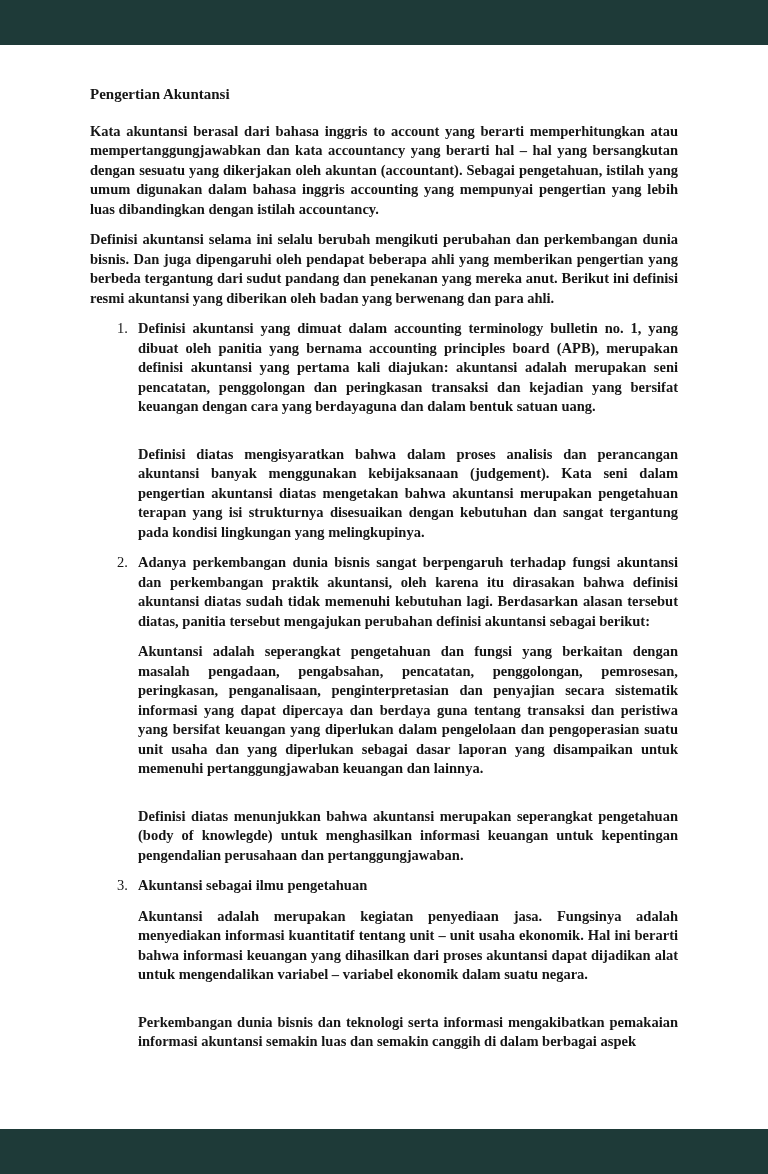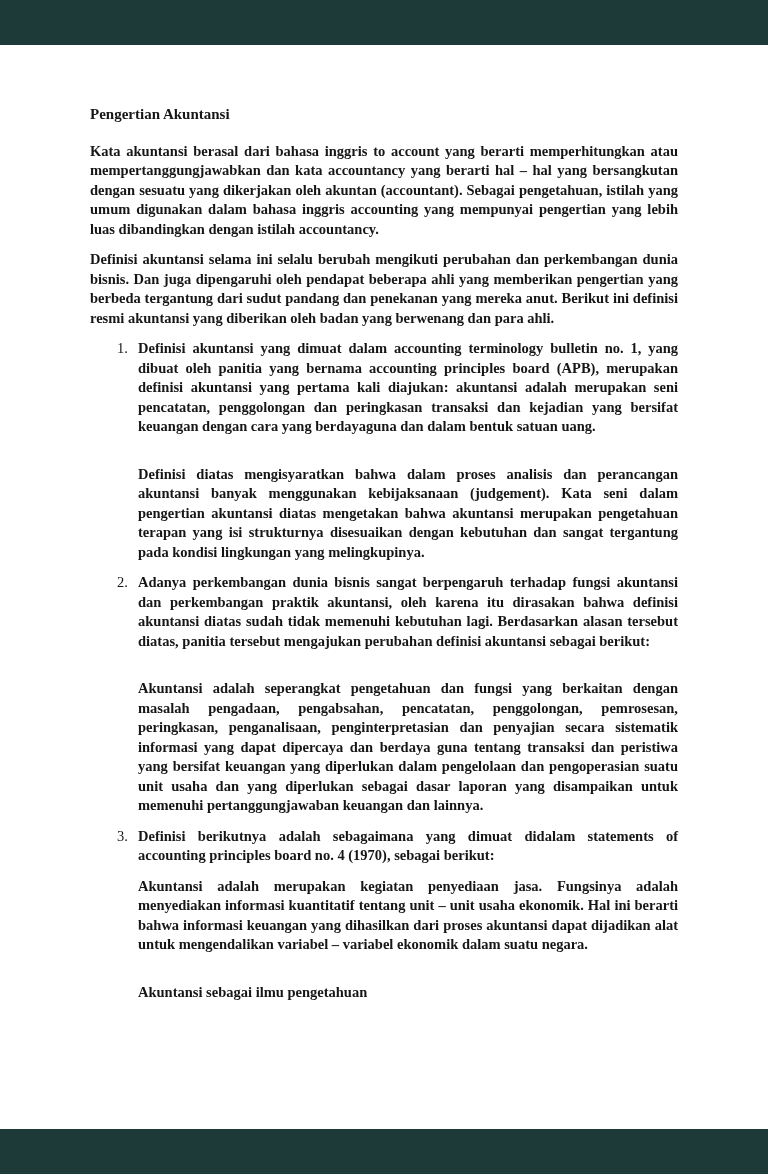--- a/index.html
+++ b/index.html
@@ -23,21 +23,21 @@
     background: #1e3a38;
   }
   .edge-bar.top { top: 0; }
   .edge-bar.bottom { bottom: 0; }
   .content {
     position: absolute;
     top: 45px;
     left: 0;
     right: 0;
     bottom: 45px;
-    padding: 60px 90px 0 90px;
+    padding: 40px 90px 0 90px;
     box-sizing: border-box;
     color: #161616;
     font-size: 14.5px;
     line-height: 19.5px;
     text-align: justify;
     overflow: hidden;
   }
   .doc-title {
     font-size: 15px;
     font-weight: bold;
@@ -91,28 +91,29 @@
           <p class="para">Definisi akuntansi yang dimuat dalam accounting terminology bulletin no. 1, yang dibuat oleh panitia yang bernama accounting principles board (APB), merupakan definisi akuntansi yang pertama kali diajukan: akuntansi adalah merupakan seni pencatatan, penggolongan dan peringkasan transaksi dan kejadian yang bersifat keuangan dengan cara yang berdayaguna dan dalam bentuk satuan uang.</p>
           <p class="para">Definisi diatas mengisyaratkan bahwa dalam proses analisis dan perancangan akuntansi banyak menggunakan kebijaksanaan (judgement). Kata seni dalam pengertian akuntansi diatas mengetakan bahwa akuntansi merupakan pengetahuan terapan yang isi strukturnya disesuaikan dengan kebutuhan dan sangat tergantung pada kondisi lingkungan yang melingkupinya.</p>
         </div>
       </li>
 
       <li class="list-item">
         <span class="item-number">2.</span>
         <div class="item-blocks">
           <p class="para">Adanya perkembangan dunia bisnis sangat berpengaruh terhadap fungsi akuntansi dan perkembangan praktik akuntansi, oleh karena itu dirasakan bahwa definisi akuntansi diatas sudah tidak memenuhi kebutuhan lagi. Berdasarkan alasan tersebut diatas, panitia tersebut mengajukan perubahan definisi akuntansi sebagai berikut:</p>
           <p class="para">Akuntansi adalah seperangkat pengetahuan dan fungsi yang berkaitan dengan masalah pengadaan, pengabsahan, pencatatan, penggolongan, pemrosesan, peringkasan, penganalisaan, penginterpretasian dan penyajian secara sistematik informasi yang dapat dipercaya dan berdaya guna tentang transaksi dan peristiwa yang bersifat keuangan yang diperlukan dalam pengelolaan dan pengoperasian suatu unit usaha dan yang diperlukan sebagai dasar laporan yang disampaikan untuk memenuhi pertanggungjawaban keuangan dan lainnya.</p>
+          <p class="para">Definisi diatas menunjukkan bahwa akuntansi merupakan seperangkat pengetahuan (body of knowlegde) untuk menghasilkan informasi keuangan untuk kepentingan pengendalian perusahaan dan pertanggungjawaban.</p>
         </div>
       </li>
 
       <li class="list-item">
         <span class="item-number">3.</span>
         <div class="item-blocks">
-          <p class="para">Definisi berikutnya adalah sebagaimana yang dimuat didalam statements of accounting principles board no. 4 (1970), sebagai berikut:</p>
+          <p class="para">Akuntansi sebagai ilmu pengetahuan</p>
           <p class="para">Akuntansi adalah merupakan kegiatan penyediaan jasa. Fungsinya adalah menyediakan informasi kuantitatif tentang unit – unit usaha ekonomik. Hal ini berarti bahwa informasi keuangan yang dihasilkan dari proses akuntansi dapat dijadikan alat untuk mengendalikan variabel – variabel ekonomik dalam suatu negara.</p>
-          <p class="para">Akuntansi sebagai ilmu pengetahuan</p>
+          <p class="para">Perkembangan dunia bisnis dan teknologi serta informasi mengakibatkan pemakaian informasi akuntansi semakin luas dan semakin canggih di dalam berbagai aspek</p>
         </div>
       </li>
     </ol>
   </div>
 
   <div class="edge-bar bottom" style="background: rgb(30, 58, 56);"></div>
 </div>
 
 </body></html>

